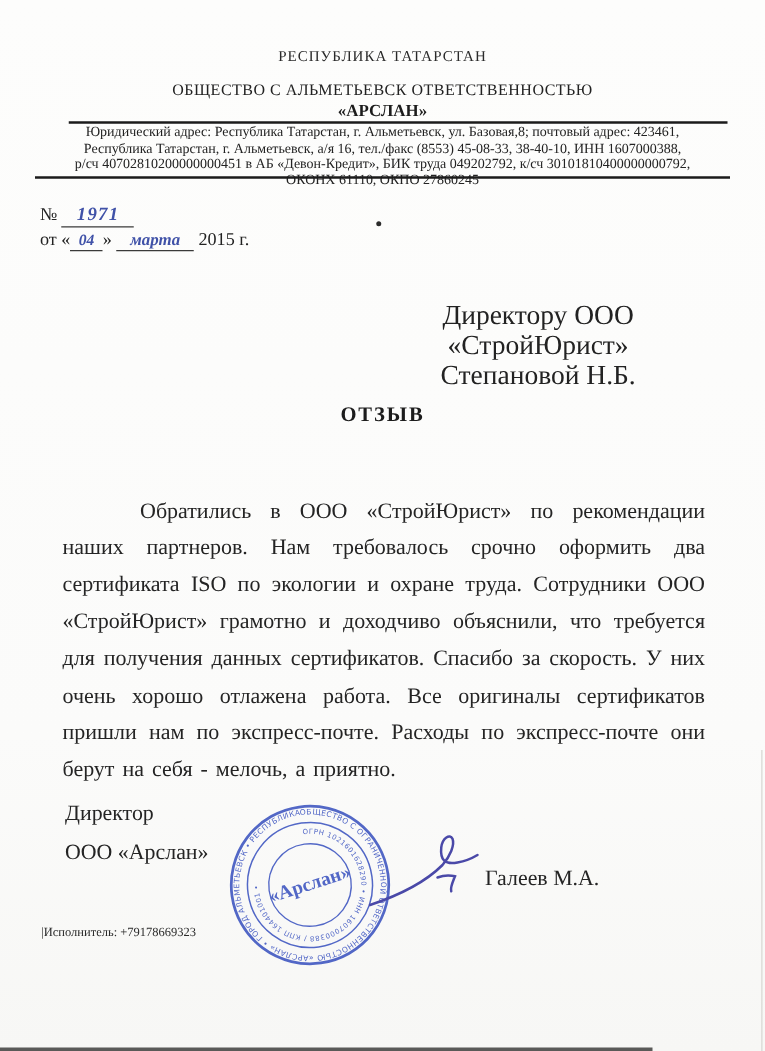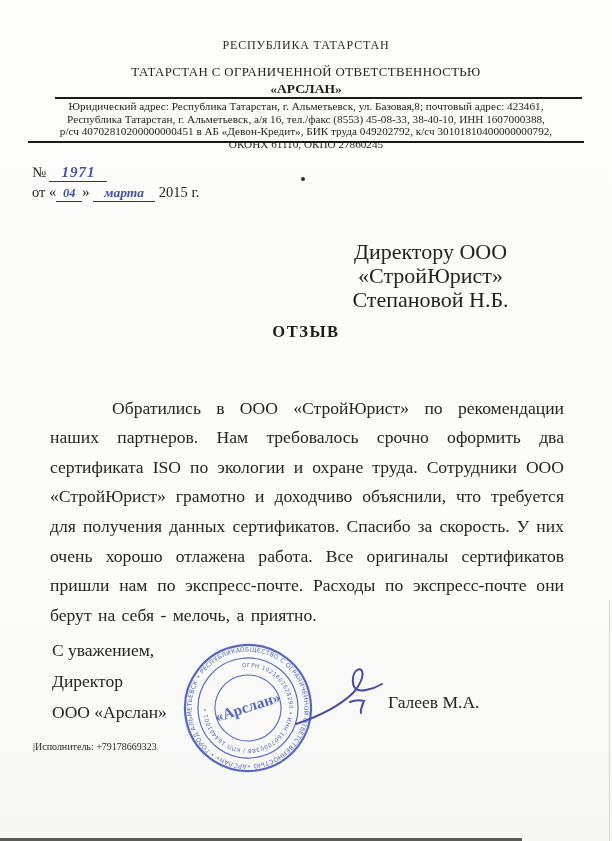--- a/index.html
+++ b/index.html
@@ -51,21 +51,21 @@
   .executor{position:absolute;top:741px;left:33px;font-size:10px;color:#2a2a2a;}
   .scan-edge-bottom{position:absolute;bottom:0;left:0;width:522px;height:3px;background:#5a5a58;}
   .scan-edge-right{position:absolute;top:600px;right:2px;width:1px;height:241px;background:#d8d8d4;}
 </style>
 </head>
 <body>
 
 <div class="page">
 
   <div class="lh-region">РЕСПУБЛИКА ТАТАРСТАН</div>
-  <div class="lh-orgtype">ТАТАРСТАН С ОГРАНИЧЕННОЙ ОТВЕТСТВЕННОСТЬЮ</div>
+  <div class="lh-orgtype">ОБЩЕСТВО С АЛЬМЕТЬЕВСК ОТВЕТСТВЕННОСТЬЮ</div>
   <div class="lh-orgname">«АРСЛАН»</div>
   <div class="rule-top"></div>
   <div class="lh-details">
     <div>Юридический адрес: Республика Татарстан, г. Альметьевск, ул. Базовая,8; почтовый адрес: 423461,</div>
     <div>Республика Татарстан, г. Альметьевск, а/я 16, тел./факс (8553) 45-08-33, 38-40-10, ИНН 1607000388,</div>
     <div>р/сч 40702810200000000451 в АБ «Девон-Кредит», БИК труда 049202792, к/сч 30101810400000000792,</div>
     <div>ОКОНХ  61110, ОКПО  27860245</div>
   </div>
   <div class="rule-bottom"></div>
 
@@ -85,21 +85,20 @@
   <div class="addressee">
     <div>Директору ООО «СтройЮрист»</div>
     <div>Степановой Н.Б.</div>
   </div>
 
   <div class="title">ОТЗЫВ</div>
 
   <p class="body-text">Обратились в ООО «СтройЮрист» по рекомендации наших партнеров. Нам требовалось срочно оформить два сертификата ISO по экологии и охране труда. Сотрудники ООО «СтройЮрист» грамотно и доходчиво объяснили, что требуется для получения данных сертификатов. Спасибо за скорость. У них очень хорошо отлажена работа. Все оригиналы сертификатов пришли нам по экспресс-почте. Расходы по экспресс-почте они берут на себя - мелочь, а приятно.</p>
 
   <div class="sign-block">
-    <div>С уважением,</div>
     <div>Директор</div>
     <div>ООО «Арслан»</div>
   </div>
 
   <svg class="stamp" viewBox="0 0 144 144">
     <g fill="none" stroke="#3c54c0">
       <circle cx="72" cy="72" r="63" stroke-width="2.2"></circle>
       <circle cx="72" cy="72" r="50" stroke-width="1.2"></circle>
       <circle cx="72" cy="72" r="33" stroke-width="1.1"></circle>
     </g>

